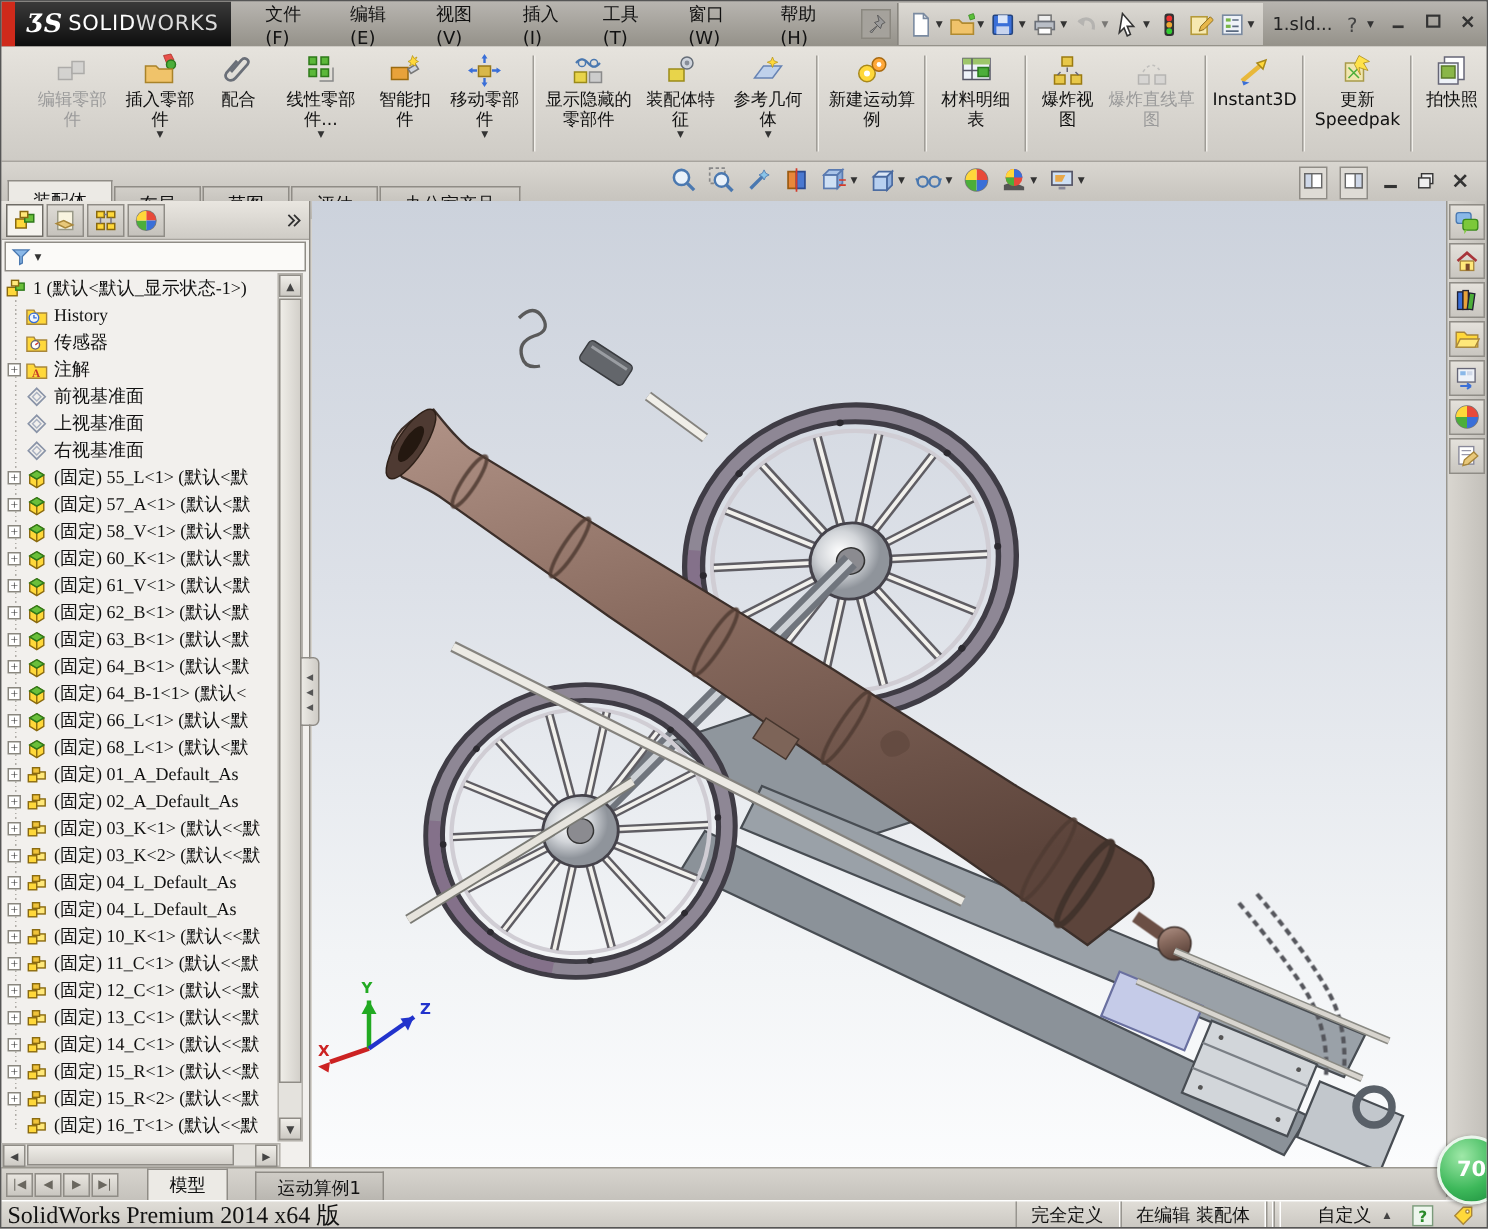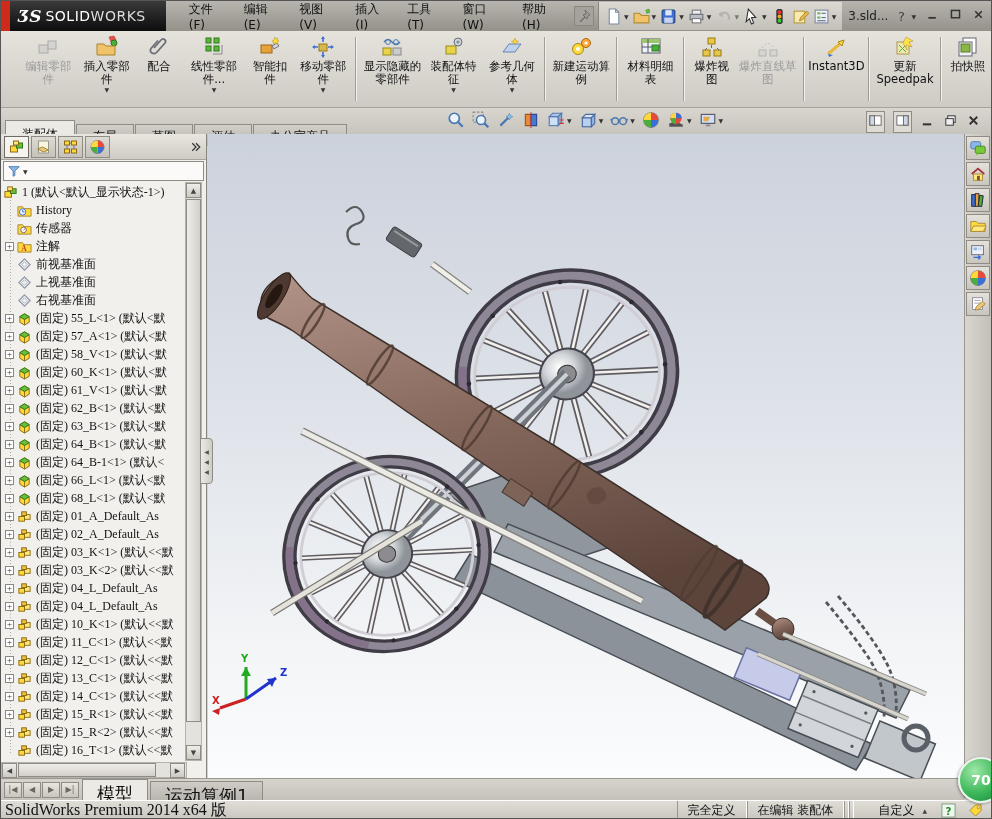--- a/index.html
+++ b/index.html
@@ -7,21 +7,21 @@
   #app{position:relative;width:992px;height:819px;background:#d6d3cd;
        font-family:"DejaVu Sans",sans-serif;font-size:12px;color:#111;
        border:1px solid #555;overflow:hidden;}
   svg{display:block;width:100%;height:100%;}
   .ic{display:inline-block;flex:none;}
 
   
   #titlebar{position:absolute;left:0;top:0;width:100%;height:30px;
     background:linear-gradient(#b8b5b0,#949189);display:flex;align-items:center;}
   #brand{height:30px;display:flex;align-items:center;background:linear-gradient(#3a3a3a,#0d0d0d);
-    padding-right:20px;}
+    padding-right:8px;}
   #brand .accent{width:9px;height:30px;background:#cf2a1b;margin-right:8px;}
   #brand .bglyph{color:#fff;font-style:italic;font-weight:bold;font-size:17px;margin-right:4px;font-family:"DejaVu Serif",serif;}
   #brand .bbold{color:#fff;font-weight:normal;font-size:14px;letter-spacing:.5px;}
   #brand .blight{color:#ddd;font-size:14px;letter-spacing:.5px;}
   #menus{display:flex;margin-left:14px;}
   #menus .menu{padding:4px 9px;cursor:default;}
   .pinbtn{width:20px;height:20px;margin:0 4px;padding:1px;background:#a5a29c;border:1px solid #8a877f;}
   .qat{display:flex;align-items:center;background:linear-gradient(#dcd9d3,#c3c0ba);height:28px;
        padding:0 4px;border-left:1px solid #88857f;}
   .qbtn{display:flex;align-items:center;padding:2px 1px;margin:0 1px;}
@@ -124,21 +124,21 @@
   .tpbtn{width:24px;height:24px;border:1px solid #8f8c86;background:linear-gradient(#e4e1db,#c9c6c0);
     margin-bottom:2px;padding:2px;}
 
   
   #dockstrip{position:absolute;left:0;top:777px;height:22px;right:27px;
     background:linear-gradient(#d7d4ce,#c5c2bc);border-top:1px solid #9a978f;
     display:flex;align-items:flex-end;padding-left:3px;}
   .navbtn{width:18px;height:16px;border:1px solid #8f8c86;background:linear-gradient(#e8e5df,#c9c6c0);
     color:#6a675f;font-size:8px;text-align:center;line-height:14px;margin-right:1px;margin-bottom:2px;}
   .dtab{padding:2px 14px;border:1px solid #8f8c86;border-bottom:none;height:19px;
-    background:linear-gradient(#cfccc6,#b9b6b0);margin-left:2px;font-size:18px;}
+    background:linear-gradient(#cfccc6,#b9b6b0);margin-left:18px;font-size:12px;}
   .dtab[data-active="true"]{background:#eceae5;height:21px;}
 
   
   #statusbar{position:absolute;left:0;top:799px;width:100%;height:20px;
     background:linear-gradient(#e0ddd7,#c9c6c0);border-top:1px solid #fff;
     display:flex;align-items:center;font-size:12px;}
   #sb-product{margin-left:4px;font-family:Liberation Serif, serif;font-size:16px;}
   #sb-right{margin-left:auto;display:flex;align-items:center;height:100%;}
   .sb-box{border-left:1px solid #98958f;border-right:1px solid #fff;padding:2px 10px;height:100%;
     display:flex;align-items:center;}
@@ -273,21 +273,21 @@
               <rect x="4" y="4" width="3" height="2" fill="#7ab648"></rect>
               <line x1="8" y1="5" x2="12" y2="5" stroke="#5a6a80"></line>
               <rect x="4" y="8" width="3" height="2" fill="#7ab648"></rect>
               <line x1="8" y1="9" x2="12" y2="9" stroke="#5a6a80"></line>
               <line x1="4" y1="12" x2="12" y2="12" stroke="#5a6a80"></line>
             </svg>
           </span>
           <span class="dd rarrow" data-show="true">▼</span>
         </span>
       </div>
-    <span id="docname">3.sld...</span>
+    <span id="docname">1.sld...</span>
     <span id="helpbtn">
       <span class="ic">
           <svg viewBox="0 0 16 16">
             <text x="8" y="13" font-size="14" text-anchor="middle" fill="#444">?</text>
           </svg>
         </span>
       <span class="dd">▼</span>
     </span>
     <div id="winctrls">
 

